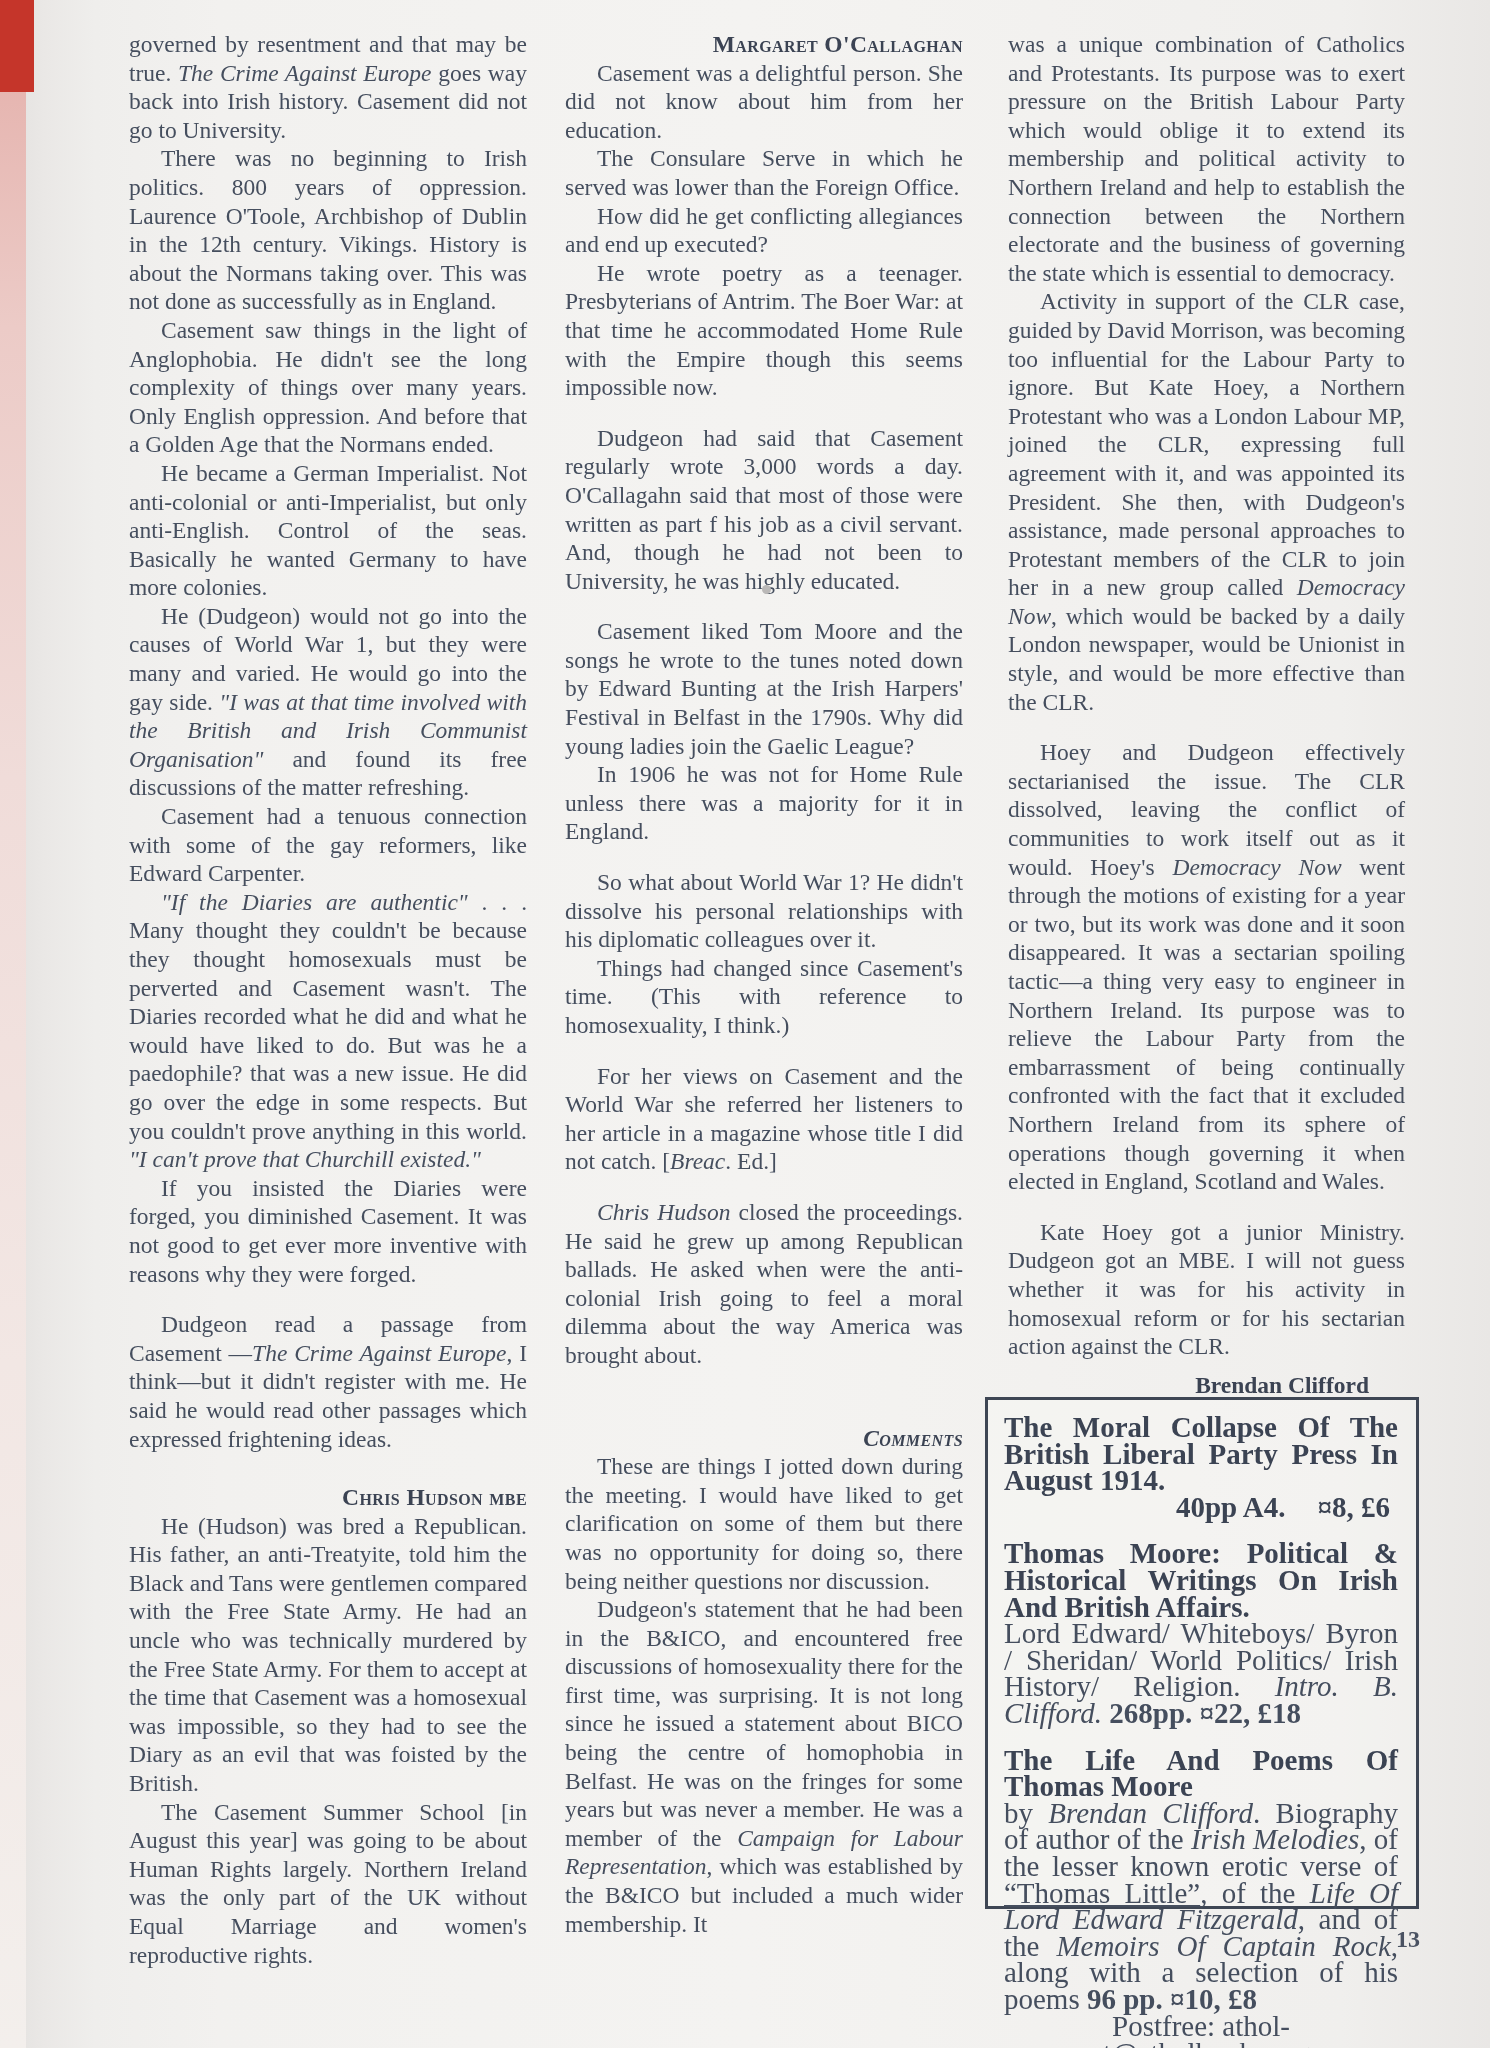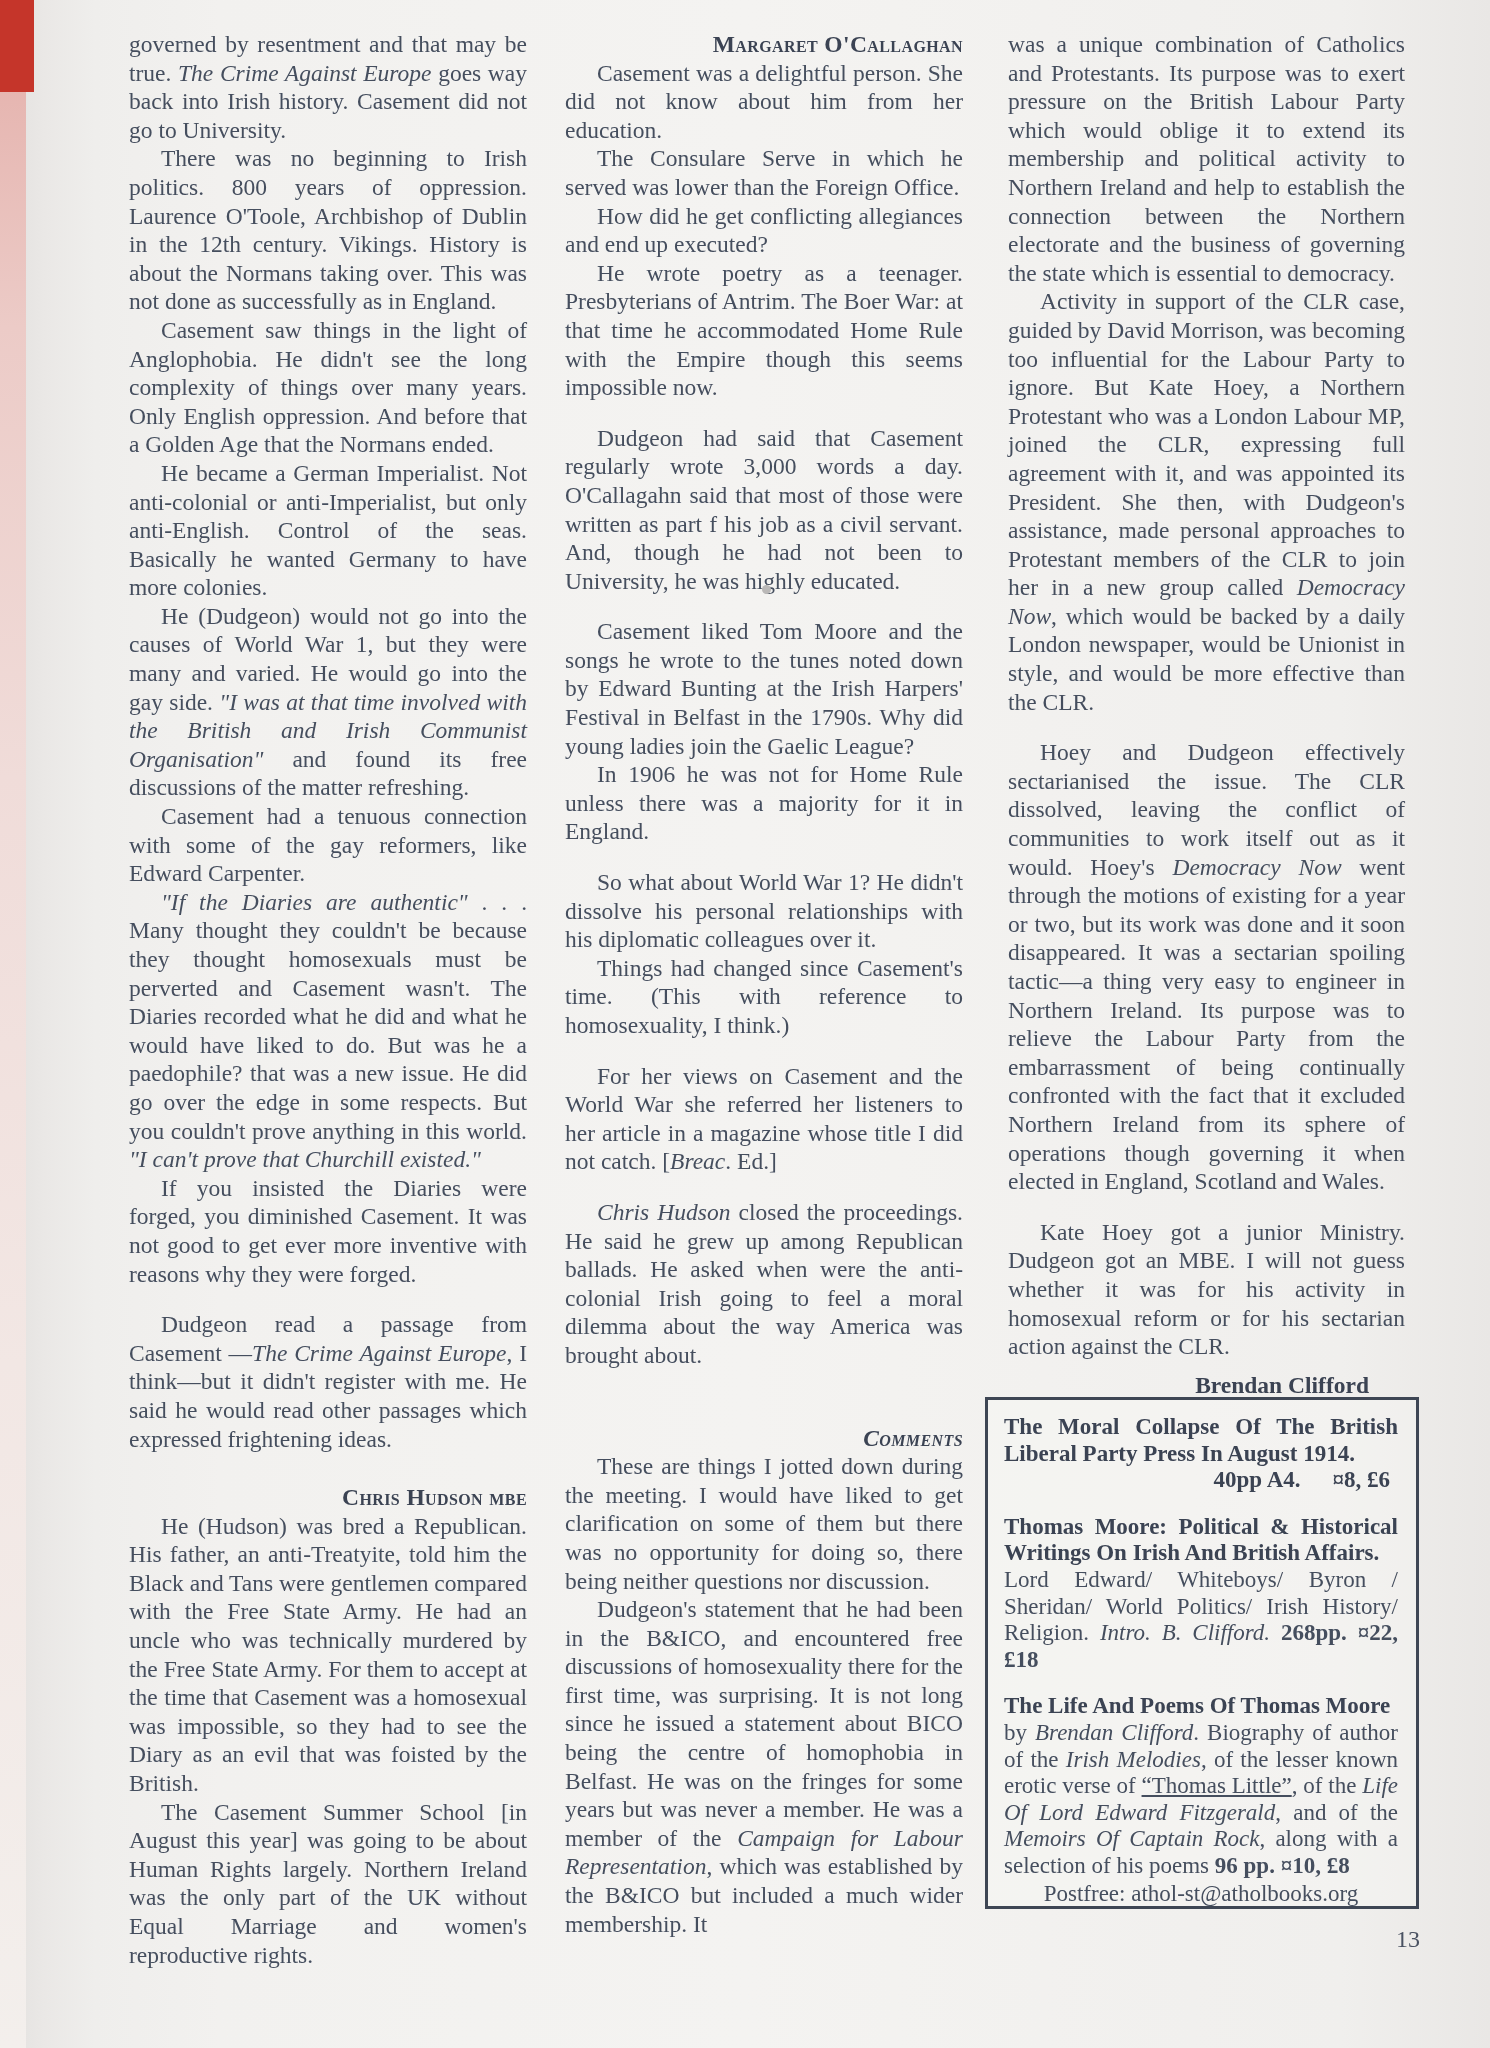--- a/index.html
+++ b/index.html
@@ -21,28 +21,28 @@
   .medgap{margin-top:30px;}
   .biggap{margin-top:54px;font-style:italic;}
   .heading{font-weight:bold;font-variant:small-caps;text-align:right;letter-spacing:.4px;color:#3b4353;}
   .signature{font-weight:bold;text-align:right;padding-right:36px;margin-top:10px;color:#3b4353;}
   .seg-i{font-style:italic;}
   .seg-b{font-weight:bold;}
   .seg-u{text-decoration:underline;}
   .ad-box{
     position:absolute;left:985px;top:1397px;width:434px;height:512px;box-sizing:border-box;
     border:3px solid #3e4654;padding:14px 18px 8px 16px;
-    font-size:23px;line-height:26.6px;text-align:justify;background:rgba(250,249,247,.35);
+    font-size:29px;line-height:26.6px;text-align:justify;background:rgba(250,249,247,.35);
   }
   .ad-title{font-weight:bold;color:#3b4353;}
   .ad-priceline{display:flex;justify-content:flex-end;gap:32px;font-weight:bold;color:#3b4353;padding-right:8px;}
   .ad-item{margin-top:20px;}
   .ad-item:first-child{margin-top:0;}
   .ad-postfree{text-align:center;margin-top:1px;}
-  .page-number{position:absolute;left:1396px;top:1926px;font-size:24px;color:#4a5262;}
+  .page-number{position:absolute;left:1396px;top:1926px;font-size:24px;color:#4a5262;font-weight:bold;}
   .scan-dot{position:absolute;left:762px;top:585px;width:9px;height:9px;border-radius:50%;background:#bab8b7;}
 </style>
 </head>
 <body>
 
 <div class="page">
   <div class="red-corner"></div>
   <div class="pink-strip"></div>
 
   <div class="col col1">

